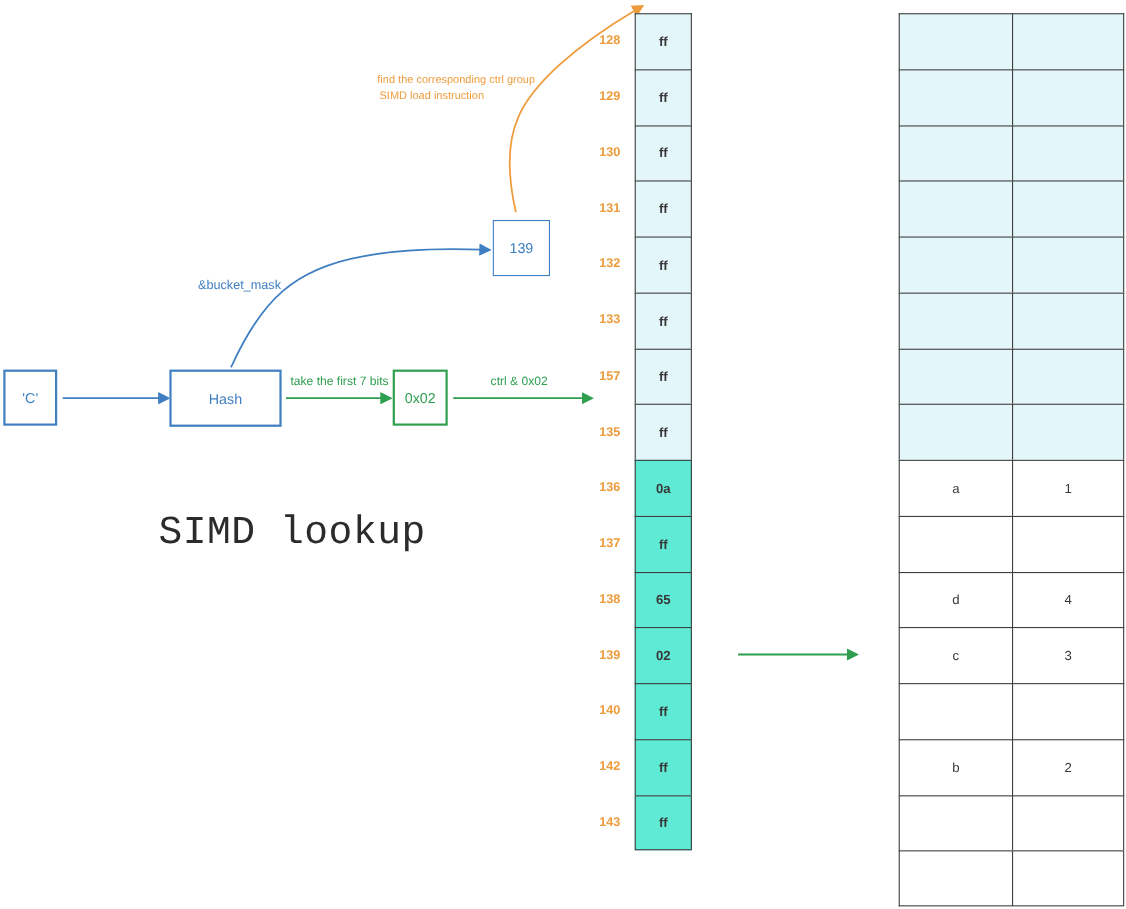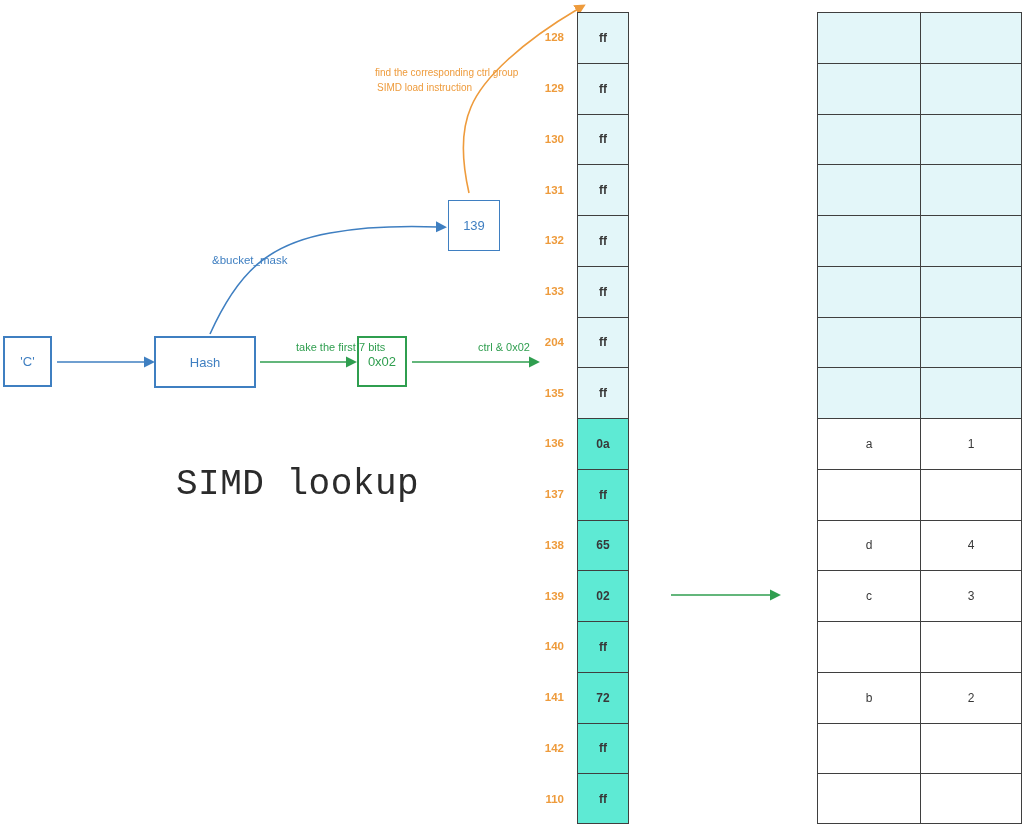--- a/index.html
+++ b/index.html
@@ -20,21 +20,21 @@
   .fbox{position:absolute;display:flex;align-items:center;justify-content:center;
         background:#ffffff;font-size:13px;}
   .fbox.blue{border:2px solid var(--blue);color:var(--blue);}
   .fbox.green{border:2px solid var(--green);color:var(--green);}
   #c-box{left:3px;top:336px;width:49px;height:51px;}
   #hash-box{left:154px;top:336px;width:102px;height:52px;}
   #h7-box{left:357px;top:336px;width:50px;height:51px;}
   #group-box{left:448px;top:200px;width:52px;height:51px;border-width:1.5px;}
 
   
-  .lbl{position:absolute;white-space:nowrap;margin-left:32px;}
+  .lbl{position:absolute;white-space:nowrap;}
   #bucket-mask-label{left:180px;top:254px;font-size:11.5px;color:var(--blue);}
   #first7-label{left:264px;top:341px;font-size:11px;color:var(--green);}
   #ctrl-and-label{left:446px;top:341px;font-size:11px;color:var(--green);}
   #find-group-label{left:343px;top:67px;font-size:10px;color:var(--orange);}
   #simd-load-label{left:345px;top:82px;font-size:10px;color:var(--orange);}
   #page-title{left:144px;top:464px;font-size:36px;color:var(--title-color);letter-spacing:0.5px;font-family:Liberation Mono, monospace;}
 
   
   #connectors{position:absolute;left:0;top:0;width:1024px;height:826px;pointer-events:none;}
 
@@ -130,21 +130,21 @@
       </div>
       <div class="crow">
         <span class="idx">132</span>
         <div class="ccell hl">ff</div>
       </div>
       <div class="crow">
         <span class="idx">133</span>
         <div class="ccell hl">ff</div>
       </div>
       <div class="crow">
-        <span class="idx">204</span>
+        <span class="idx">157</span>
         <div class="ccell hl">ff</div>
       </div>
       <div class="crow">
         <span class="idx">135</span>
         <div class="ccell hl">ff</div>
       </div>
       <div class="crow">
         <span class="idx">136</span>
         <div class="ccell">0a</div>
       </div>
@@ -158,29 +158,25 @@
       </div>
       <div class="crow">
         <span class="idx">139</span>
         <div class="ccell">02</div>
       </div>
       <div class="crow">
         <span class="idx">140</span>
         <div class="ccell">ff</div>
       </div>
       <div class="crow">
-        <span class="idx">141</span>
-        <div class="ccell">72</div>
-      </div>
-      <div class="crow">
         <span class="idx">142</span>
         <div class="ccell">ff</div>
       </div>
       <div class="crow">
-        <span class="idx">110</span>
+        <span class="idx">143</span>
         <div class="ccell">ff</div>
       </div>
     </div>
 
   <div id="slot-table">
       <div class="srow">
         <div class="scell k hl"></div>
         <div class="scell v hl"></div>
       </div>
       <div class="srow">

